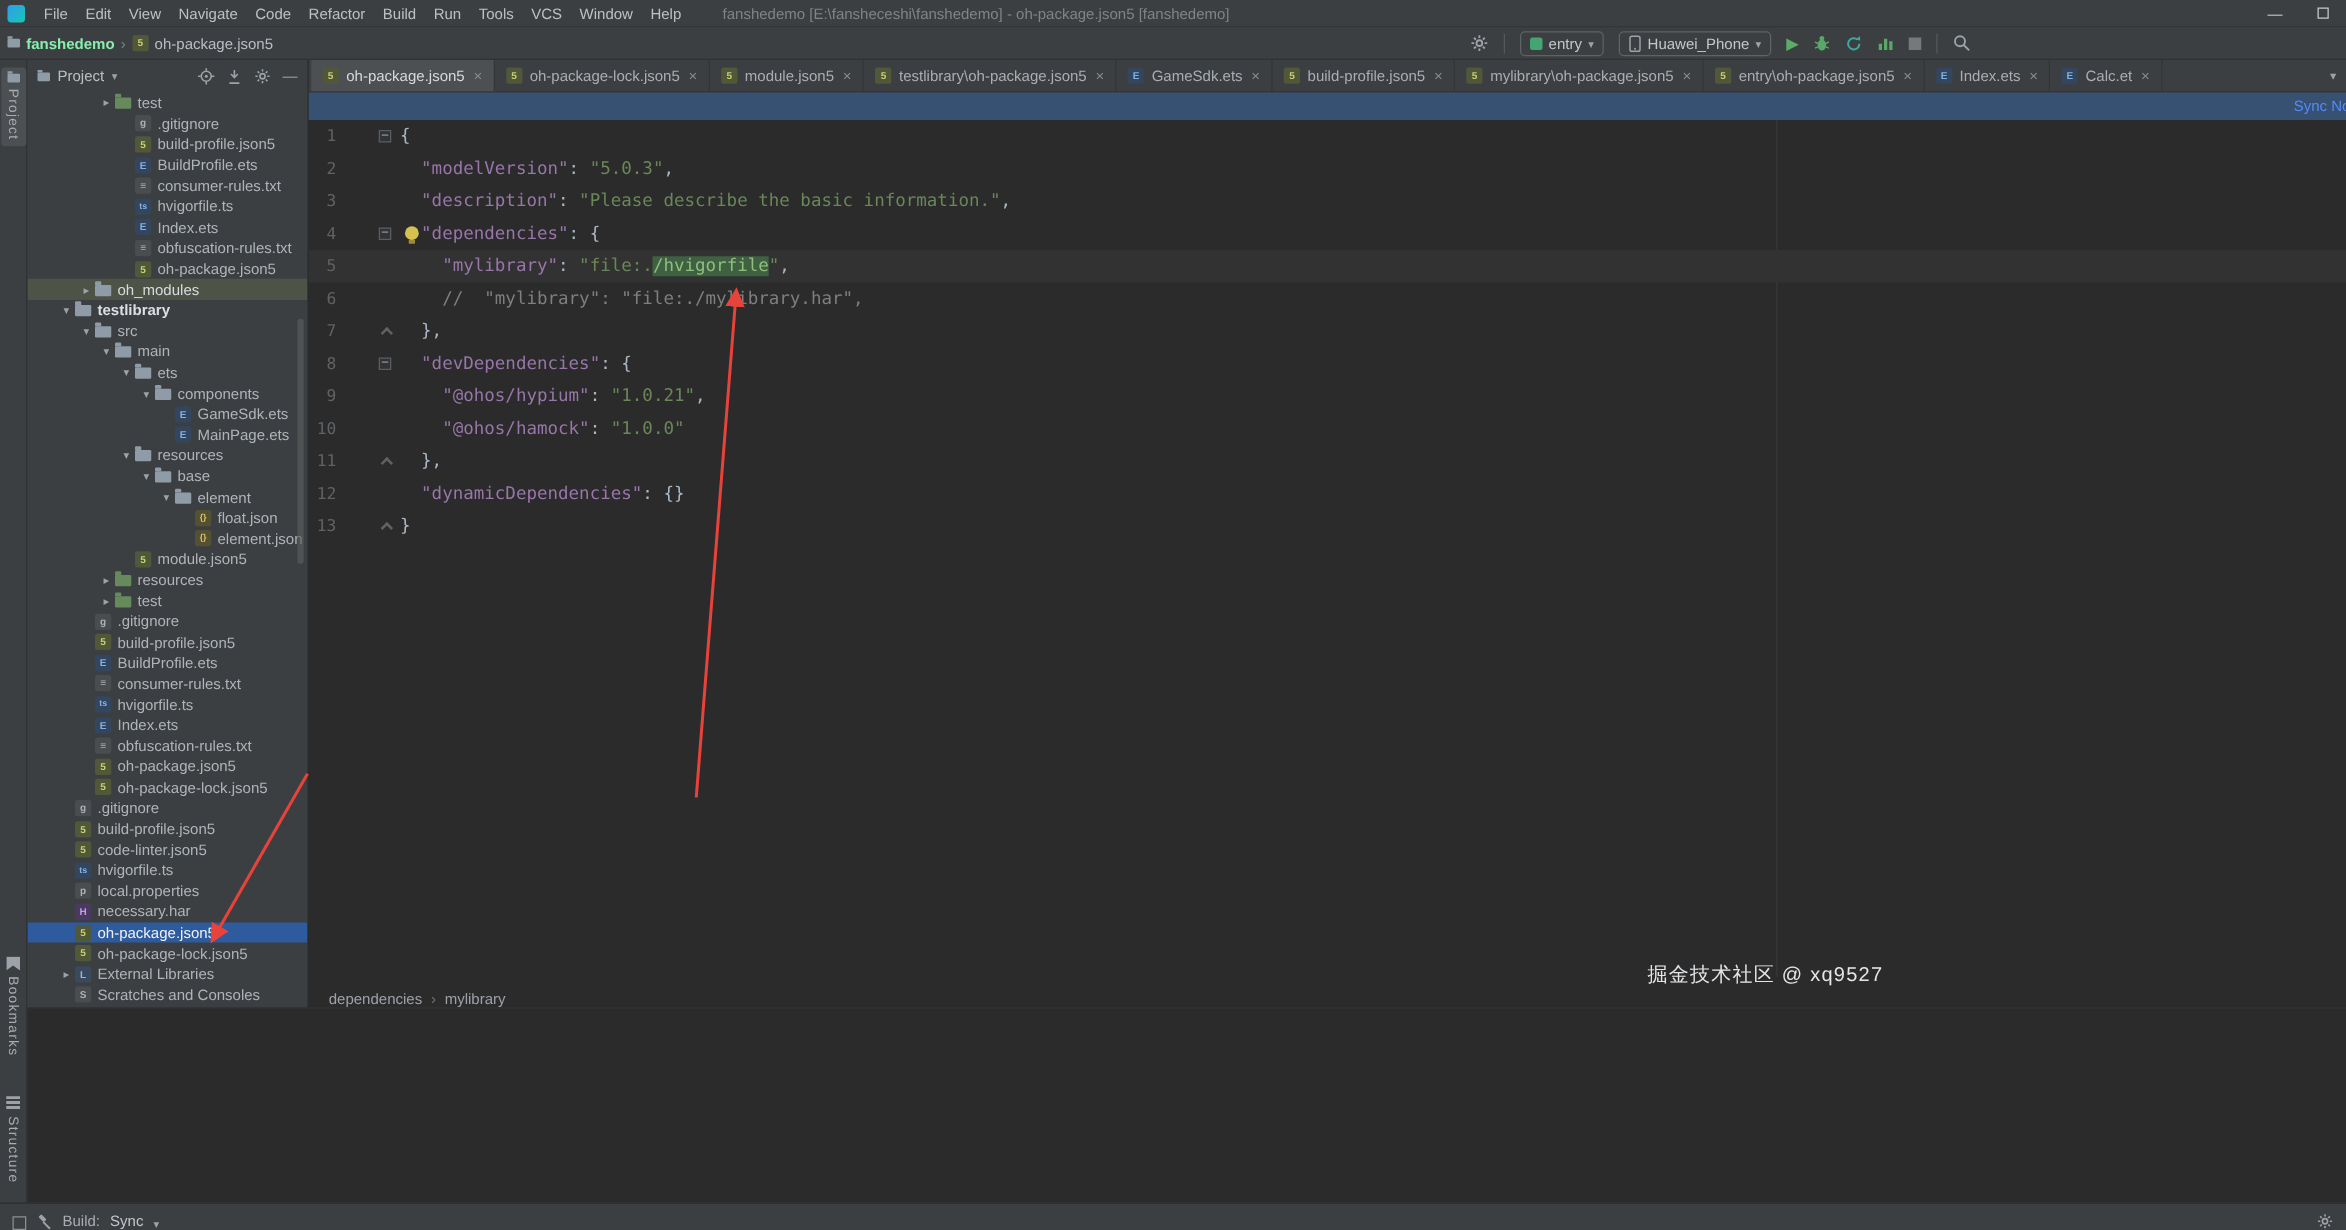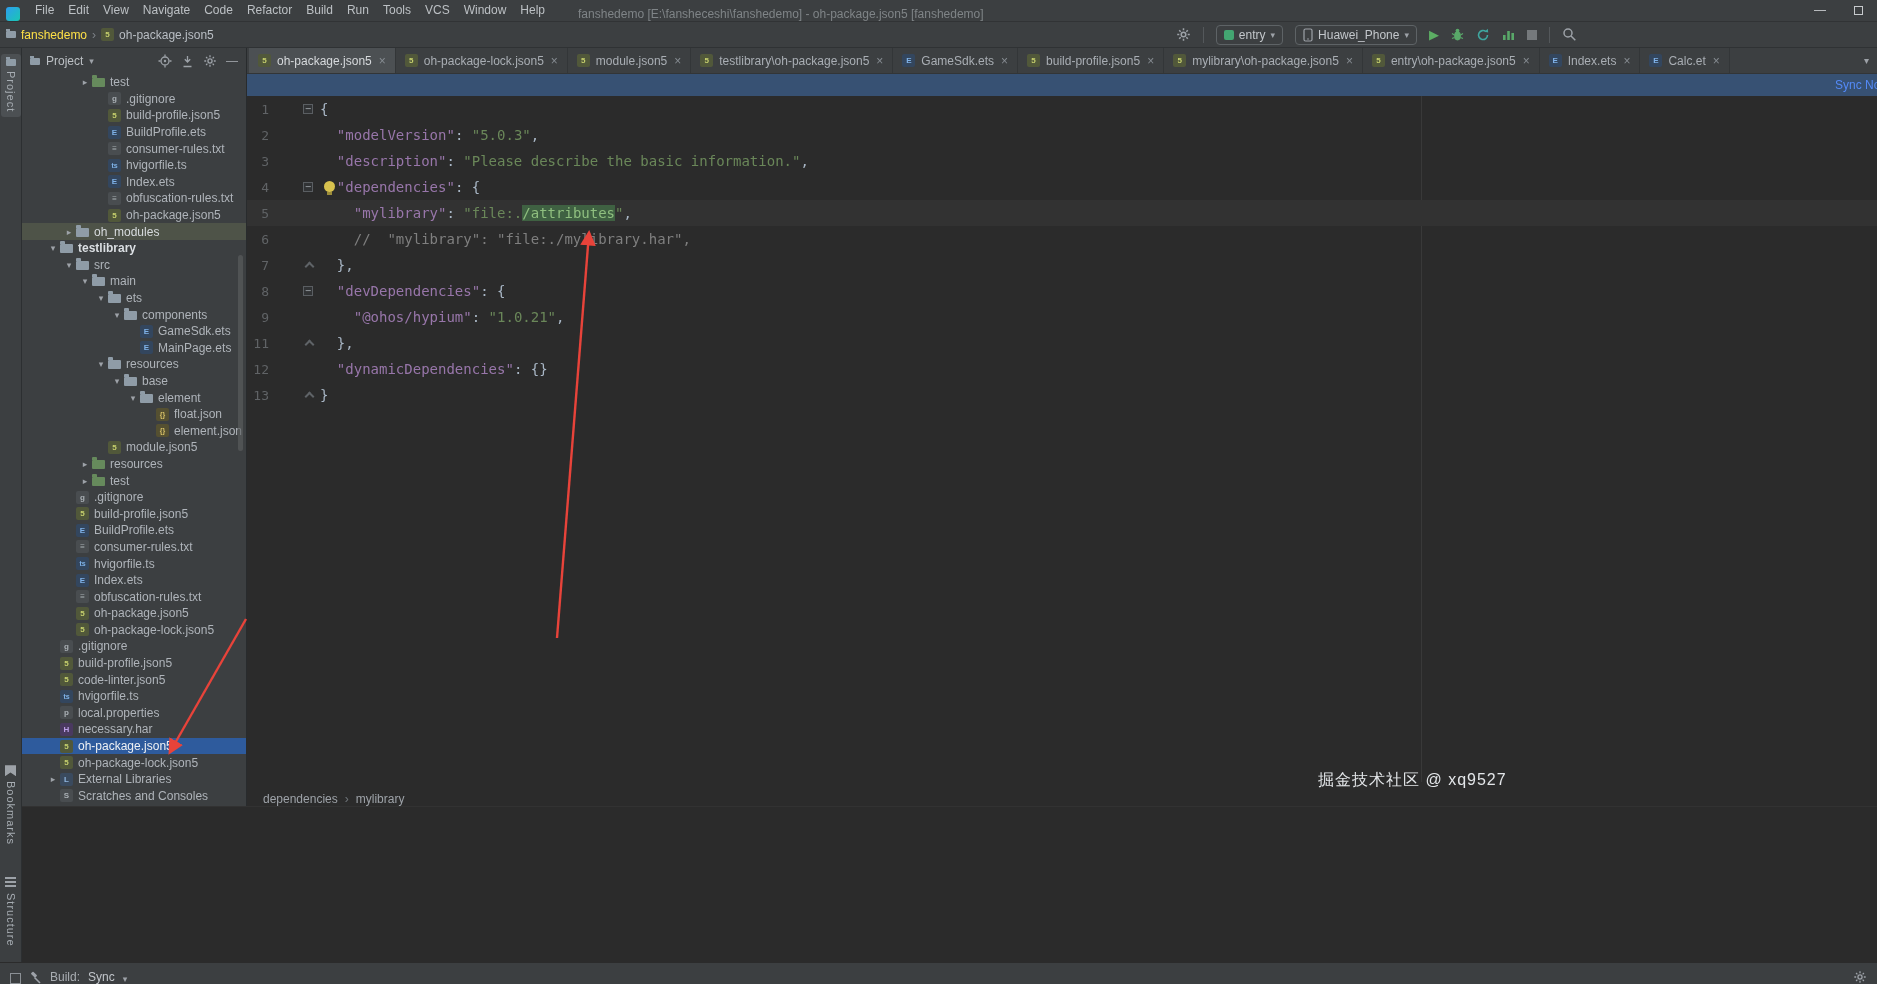--- a/index.html
+++ b/index.html
@@ -2,33 +2,33 @@
 <html><head>
 <meta charset="utf-8">
 <style>
   *{margin:0;padding:0;box-sizing:border-box}
   html,body{width:1877px;height:984px;overflow:hidden;background:#2b2b2b;
     font-family:"Liberation Sans",sans-serif;-webkit-font-smoothing:antialiased}
   #app{position:relative;width:1877px;height:984px;background:#3c3f41;color:#bbb;font-size:12px}
 
   
   .titlebar{position:absolute;left:0;top:0;width:100%;height:22px;background:#3c3f41;
-    border-bottom:1px solid #313335;display:flex;align-items:flex-end}
+    border-bottom:1px solid #313335;display:flex;align-items:center}
   .logo{width:14px;height:14px;margin:0 8px 0 6px;border-radius:3px;
     background:linear-gradient(135deg,#2e9df0,#19c7b2)}
   .menu-item{padding:0 7px;color:#bcc0c4;line-height:22px;cursor:default}
   .win-title{margin-left:26px;color:#7f8487;white-space:nowrap}
   .win-controls{margin-left:auto;display:flex;align-items:center;height:22px}
   .win-btn{width:38px;height:22px;display:flex;align-items:center;justify-content:center;color:#c7cacd}
   .box-ico{width:9px;height:9px;border:1px solid #c7cacd}
 
   
   .navbar{position:absolute;left:0;top:22px;width:100%;height:26px;background:#3c3f41;
     border-bottom:1px solid #2f3234;display:flex;align-items:center;padding-left:6px;gap:5px}
-  .crumb-project{color:#fde047;font-weight:normal}
+  .crumb-project{color:#86efac;font-weight:bold}
   .crumb-chev{color:#7d8288}
   .nav-file{color:#b9bec4}
   .nav-controls{margin-left:auto;display:flex;align-items:center;gap:12px;padding-right:300px}
   .vsep{width:1px;height:16px;background:#54585b}
   .combo{display:flex;align-items:center;gap:5px;height:20px;border:1px solid #5e6366;
     border-radius:4px;padding:0 7px;color:#c3c7cb}
   .module-cube{width:10px;height:10px;border-radius:2px;background:#43a571}
   .dd{font-size:9px;color:#9da2a8}
   .run-ico{color:#5cad63;font-size:13px;line-height:13px}
   .stop-ico{width:10px;height:10px;background:#75797c}
@@ -560,21 +560,21 @@
             <span class="ln">4</span>
             <span class="foldcol">
               <span class="fm-open">−</span>
             </span>
             <span class="bulb"></span>
             <span class="ctext"><span class="tk-p">  </span><span class="tk-k">"dependencies"</span><span class="tk-p">: {</span></span>
           </div>
           <div class="cline current">
             <span class="ln">5</span>
             <span class="foldcol"></span>
-            <span class="ctext"><span class="tk-p">    </span><span class="tk-k">"mylibrary"</span><span class="tk-p">: </span><span class="tk-s">"file:.</span><span class="tk-shl">/attributes</span><span class="tk-s">"</span><span class="tk-p">,</span></span>
+            <span class="ctext"><span class="tk-p">    </span><span class="tk-k">"mylibrary"</span><span class="tk-p">: </span><span class="tk-s">"file:.</span><span class="tk-shl">/hvigorfile</span><span class="tk-s">"</span><span class="tk-p">,</span></span>
           </div>
           <div class="cline">
             <span class="ln">6</span>
             <span class="foldcol"></span>
             <span class="ctext"><span class="tk-c">    //  "mylibrary": "file:./mylibrary.har",</span></span>
           </div>
           <div class="cline">
             <span class="ln">7</span>
             <span class="foldcol">
               <span class="fm-end"></span>
@@ -585,20 +585,25 @@
             <span class="ln">8</span>
             <span class="foldcol">
               <span class="fm-open">−</span>
             </span>
             <span class="ctext"><span class="tk-p">  </span><span class="tk-k">"devDependencies"</span><span class="tk-p">: {</span></span>
           </div>
           <div class="cline">
             <span class="ln">9</span>
             <span class="foldcol"></span>
             <span class="ctext"><span class="tk-p">    </span><span class="tk-k">"@ohos/hypium"</span><span class="tk-p">: </span><span class="tk-s">"1.0.21"</span><span class="tk-p">,</span></span>
+          </div>
+          <div class="cline">
+            <span class="ln">10</span>
+            <span class="foldcol"></span>
+            <span class="ctext"><span class="tk-p">    </span><span class="tk-k">"@ohos/hamock"</span><span class="tk-p">: </span><span class="tk-s">"1.0.0"</span></span>
           </div>
           <div class="cline">
             <span class="ln">11</span>
             <span class="foldcol">
               <span class="fm-end"></span>
             </span>
             <span class="ctext"><span class="tk-p">  },</span></span>
           </div>
           <div class="cline">
             <span class="ln">12</span>

